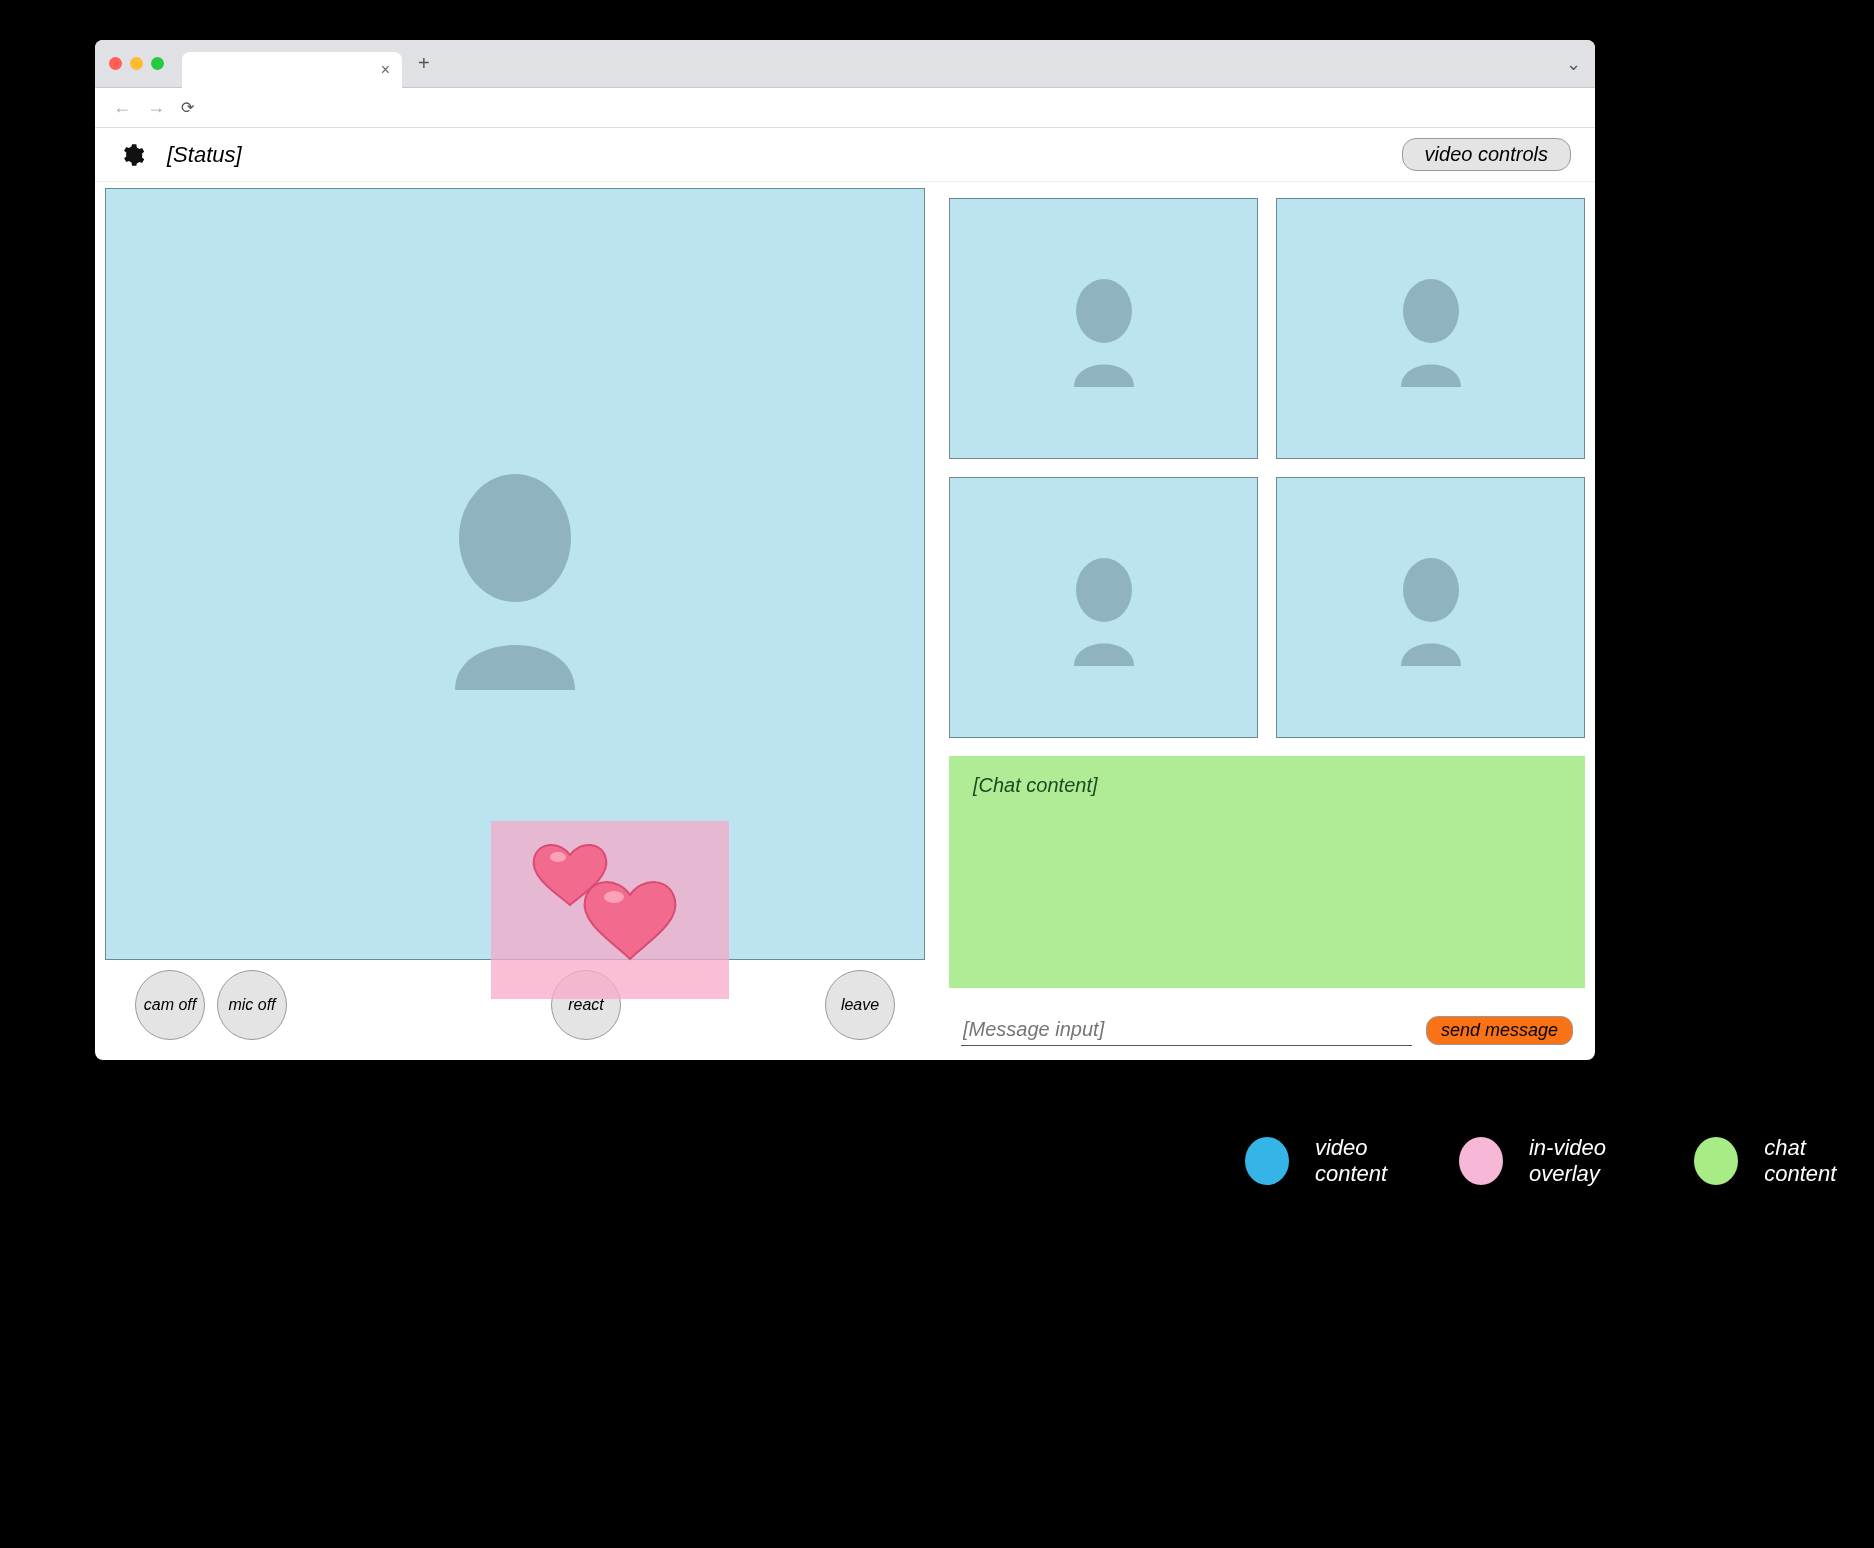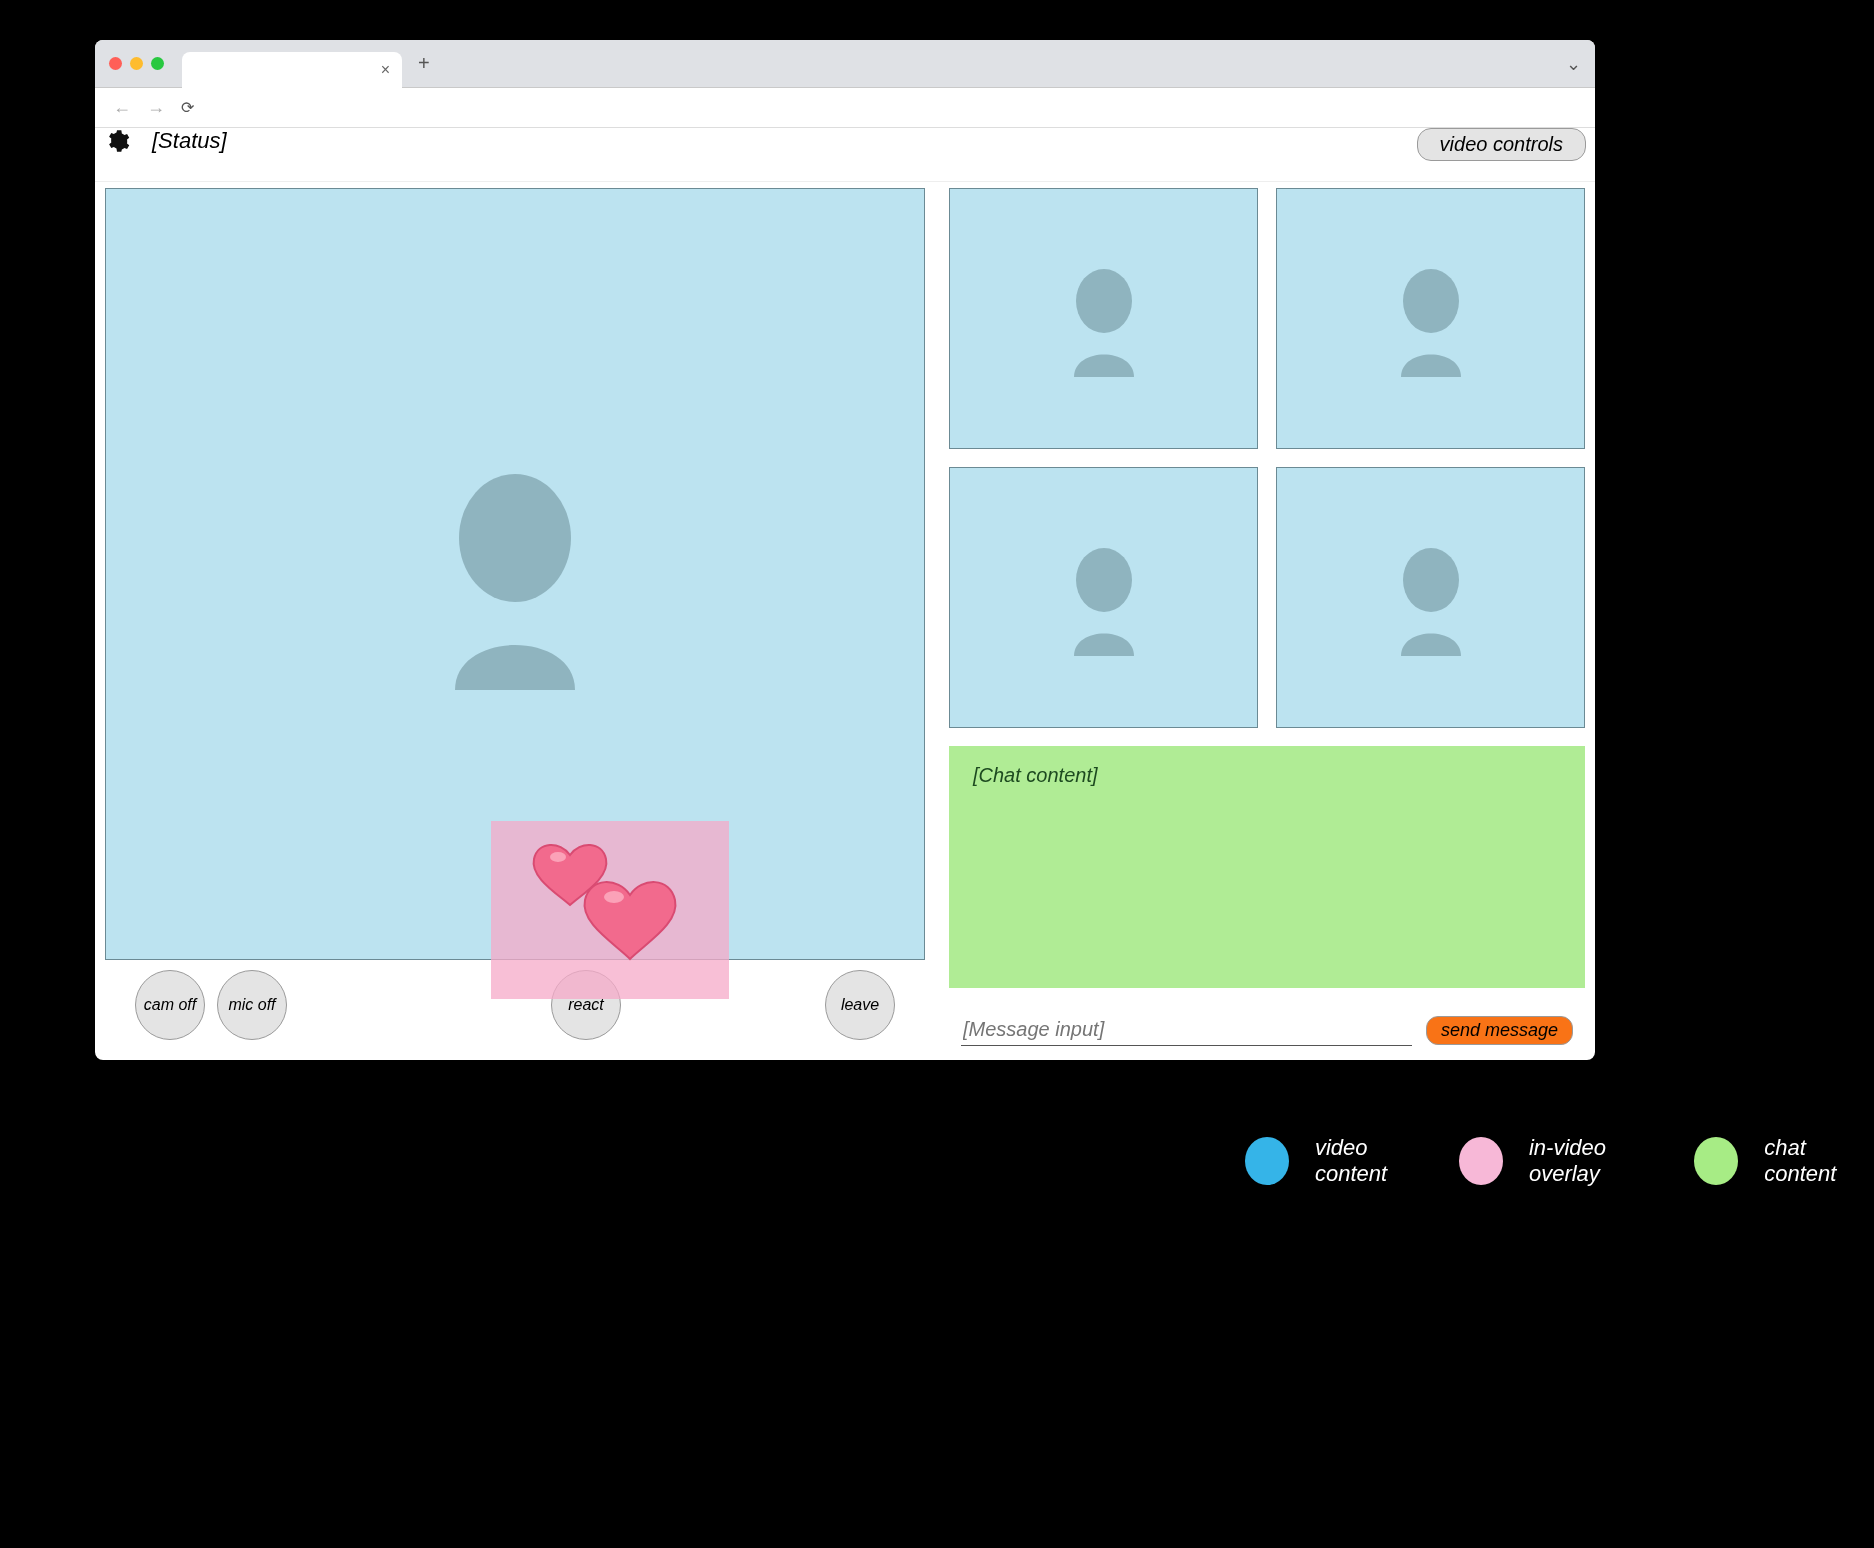--- a/index.html
+++ b/index.html
@@ -57,22 +57,22 @@
     align-items: center;
     gap: 16px;
     padding: 0 18px;
     border-bottom: 1px solid #ddd;
   }
   .nav-arrow { color: #aaa; font-size: 18px; }
   .reload { color: #555; font-size: 16px; }
   .header-bar {
     height: 54px;
     display: flex;
-    align-items: flex-start;
-    padding: 0 9px;
+    align-items: center;
+    padding: 0 24px;
     gap: 22px;
     border-bottom: 1px solid #eee;
   }
   .gear-icon { width: 26px; height: 26px; }
   .status-text { font-style: italic; font-size: 22px; }
   .view-controls-btn {
     margin-left: auto;
     background: #e4e4e4;
     border: 1px solid #9a9a9a;
     border-radius: 14px;
@@ -119,21 +119,21 @@
   .ctrl-btn {
     width: 70px; height: 70px;
     border-radius: 50%;
     background: #e4e4e4;
     border: 1px solid #9a9a9a;
     display: flex; align-items: center; justify-content: center;
     font-style: italic; font-size: 16px; text-align: center;
   }
   .ctrl-spacer-1 { width: 240px; }
   .ctrl-spacer-2 { flex: 1; }
-  .right-col { flex: 1; display: flex; flex-direction: column; gap: 18px; }
+  .right-col { flex: 1; display: flex; flex-direction: column; gap: 18px; margin-top: 10px; }
   .grid {
     display: grid;
     grid-template-columns: 1fr 1fr;
     grid-template-rows: 1fr 1fr;
     gap: 18px;
     height: 540px;
   }
   .grid-tile {
     background: #bce3f0;
     border: 1px solid #6b8a94;

